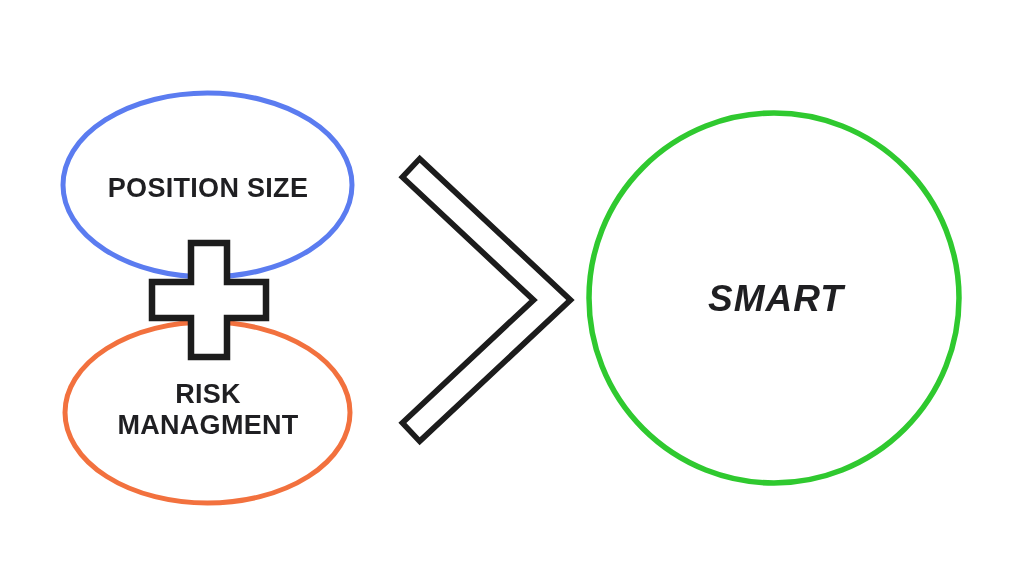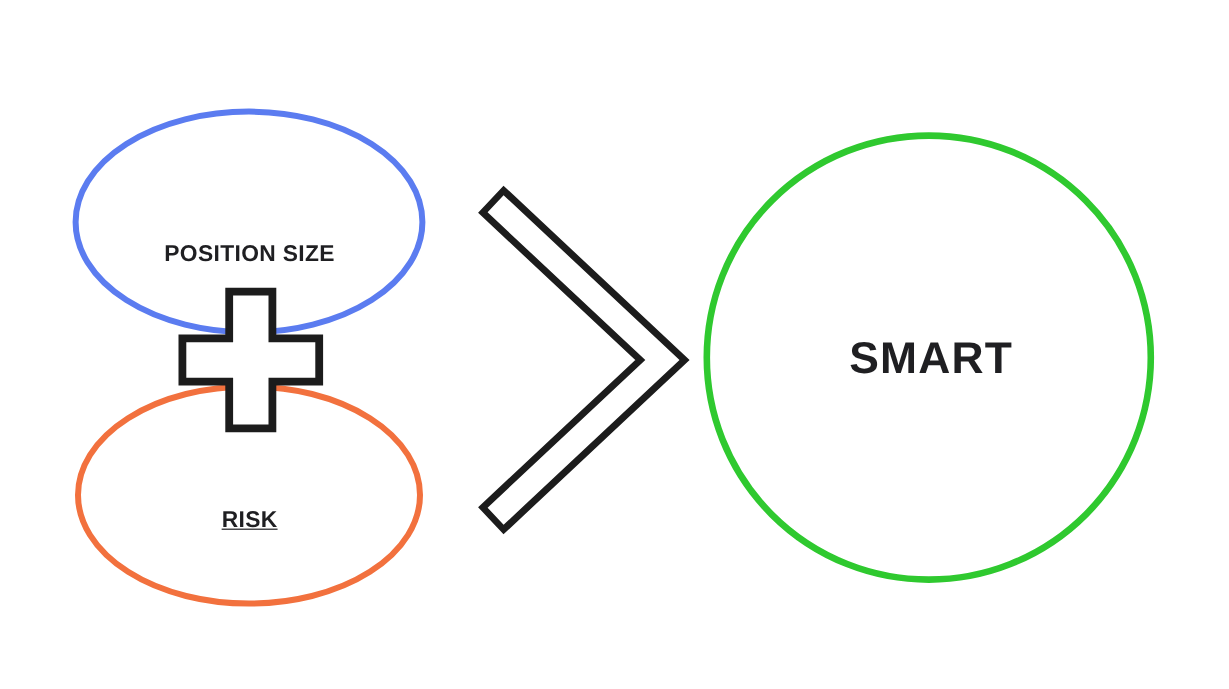--- a/index.html
+++ b/index.html
@@ -25,29 +25,29 @@
     transform: translate(-50%, -50%);
     text-align: center;
     font-weight: 800;
     color: #1f1f22;
     white-space: nowrap;
   }
   .node-label .line {
     display: block;
   }
   .label-sm {
-    font-size: 19px;
+    font-size: 27px;
     line-height: 31px;
     letter-spacing: 0.3px;
-    margin-top: 24px;
   }
   .label-lg {
     font-size: 37px;
     line-height: 46px;
     letter-spacing: 1px;
+    font-style: italic;
   }
 </style>
 </head>
 <body>
 
 <div class="canvas">
 
   <svg class="shapes" width="1024" height="574" viewBox="0 0 1024 574" xmlns="http://www.w3.org/2000/svg">
 
     <ellipse cx="207.5" cy="185" rx="144.5" ry="92" fill="none" stroke-width="5" stroke="#5b7cf0"></ellipse>
@@ -61,21 +61,22 @@
       <polyline points="413,169.8 552,300 413,430.2" fill="none" stroke="#ffffff" stroke-width="19.5" stroke-linejoin="miter" stroke-miterlimit="10"></polyline>
     </g>
 
     <circle cx="774" cy="298" r="185" fill="none" stroke-width="5.5" stroke="#2fc92f"></circle>
   </svg>
 
   <div class="node-label label-sm" style="left:208px; top:188px;">
     <span class="line">POSITION SIZE</span>
   </div>
 
-  <div class="node-label label-sm" style="left:208px; top:410px;text-decoration:underline;">
+  <div class="node-label label-sm" style="left:208px; top:410px;">
     <span class="line">RISK</span>
+    <span class="line">MANAGMENT</span>
   </div>
 
   <div class="node-label label-lg" style="left:776px; top:299px;">
     <span class="line">SMART</span>
   </div>
 
 </div>
 
 </body></html>

